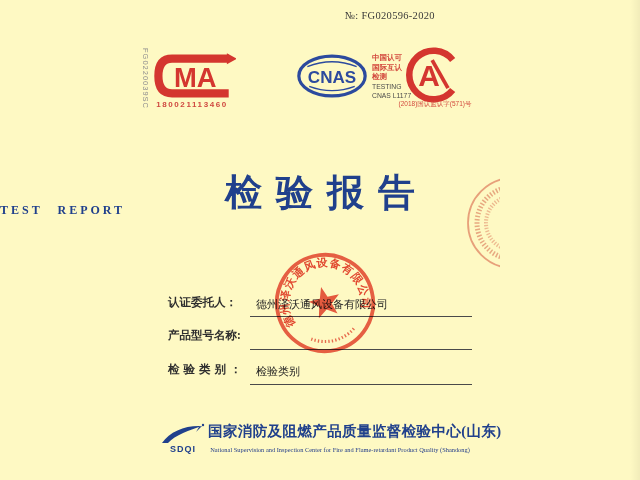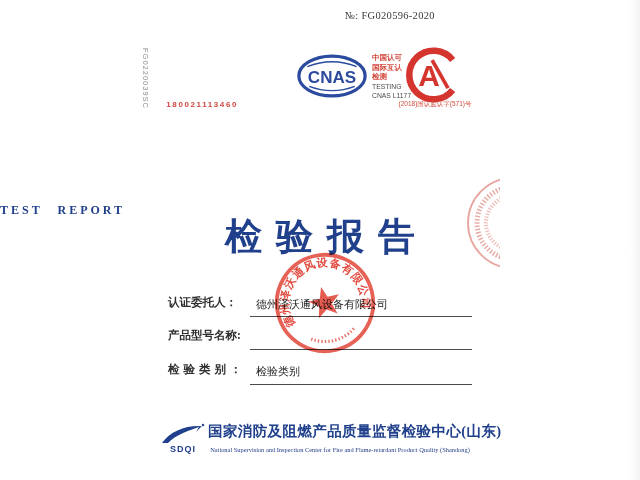--- a/index.html
+++ b/index.html
@@ -1,41 +1,41 @@
 <!DOCTYPE html>
 <html><head>
 <meta charset="utf-8">
 <style>
   html,body{margin:0;padding:0;background:#e9e9e9;}
   .canvas{
-    position:relative;width:640px;height:480px;background:#ffffff;
+    position:relative;width:640px;height:480px;background:#fef9c3;
     font-family:"Liberation Serif","DejaVu Serif",serif;overflow:hidden;
   }
   .canvas::after{content:"";position:absolute;right:0;top:0;bottom:0;width:10px;
     background:linear-gradient(to right,rgba(0,0,0,0),rgba(0,0,0,0.05));pointer-events:none;}
   .abs{position:absolute;}
   
   .report-no{left:345px;top:10px;font-size:10.5px;color:#3a3a3a;letter-spacing:.3px;}
   .side-code{left:141px;top:48px;writing-mode:vertical-rl;font-size:7.5px;color:#8f8f8f;
     letter-spacing:1px;font-family:"Liberation Sans","DejaVu Sans",sans-serif;}
   
   .cma-box{left:152px;top:52px;}
-  .cma-num{left:146px;top:100px;width:92px;text-align:right;font-size:8px;font-weight:bold;
+  .cma-num{left:146px;top:100px;width:92px;text-align:center;font-size:8px;font-weight:bold;
     color:#cf4840;letter-spacing:1.6px;font-family:"Liberation Sans",sans-serif;}
   .ilac-box{left:238px;top:44px;}
   .cnas-box{left:296px;top:53px;}
   .cnas-text{left:372px;top:53px;line-height:9.5px;font-family:"Liberation Sans",sans-serif;}
   .cnas-text .cn{display:block;font-size:7.5px;color:#d34a3e;font-weight:bold;}
   .cnas-text .en{display:block;font-size:6.8px;color:#4a4a4a;}
   .cal-box{left:406px;top:47px;}
   .cal-caption{left:390px;top:100px;width:90px;text-align:center;font-size:6.5px;color:#d34a3e;
     font-family:"Liberation Sans",sans-serif;}
   
   .title-cn{left:0;top:168px;width:640px;text-align:center;font-size:37px;font-weight:bold;
-    color:#20408c;letter-spacing:14px;text-indent:14px;margin-top:44px;}
+    color:#20408c;letter-spacing:14px;text-indent:14px;}
   .title-en{left:0;top:203px;width:640px;font-size:12px;font-weight:bold;
     color:#20408c;letter-spacing:3px;word-spacing:9px;}
   
   .flabel{position:absolute;left:168px;font-size:11.5px;font-weight:700;color:#2e2e2e;}
   .flabel.sp{letter-spacing:4px;}
   .fvalue{position:absolute;left:256px;font-size:11px;color:#222;white-space:nowrap;}
   .underline{position:absolute;left:250px;width:222px;border-bottom:1.2px solid #4a4a4a;height:0;}
   
   .seal{left:272px;top:250px;width:106px;height:106px;mix-blend-mode:multiply;
     transform:rotate(-14deg);opacity:.92;}
@@ -53,20 +53,27 @@
 
 <div class="canvas">
 
   <div class="abs report-no">
     <span>№:</span>
     <span>FG020596-2020</span>
   </div>
 
   <div class="abs side-code">FG0220039SC</div>
 
+  <div class="abs cma-box">
+    <svg width="84" height="48" viewBox="0 0 92 52">
+      <path d="M84 7 H22 Q7 7 7 26 Q7 45 22 45 H84" fill="none" stroke="#d4362f" stroke-width="9"></path>
+      <polygon points="82,1 93,7 82,13" fill="#d4362f"></polygon>
+      <text x="24" y="38" font-family="Liberation Sans, sans-serif" font-size="30" font-weight="bold" fill="#d4362f">MA</text>
+    </svg>
+  </div>
   <div class="abs cma-num">180021113460</div>
 
 
   <div class="abs cnas-text">
     <span class="cn">中国认可</span>
     <span class="cn">国际互认</span>
     <span class="cn">检测</span>
     <span class="en">TESTING</span>
     <span class="en">CNAS L1177</span>
   </div>

